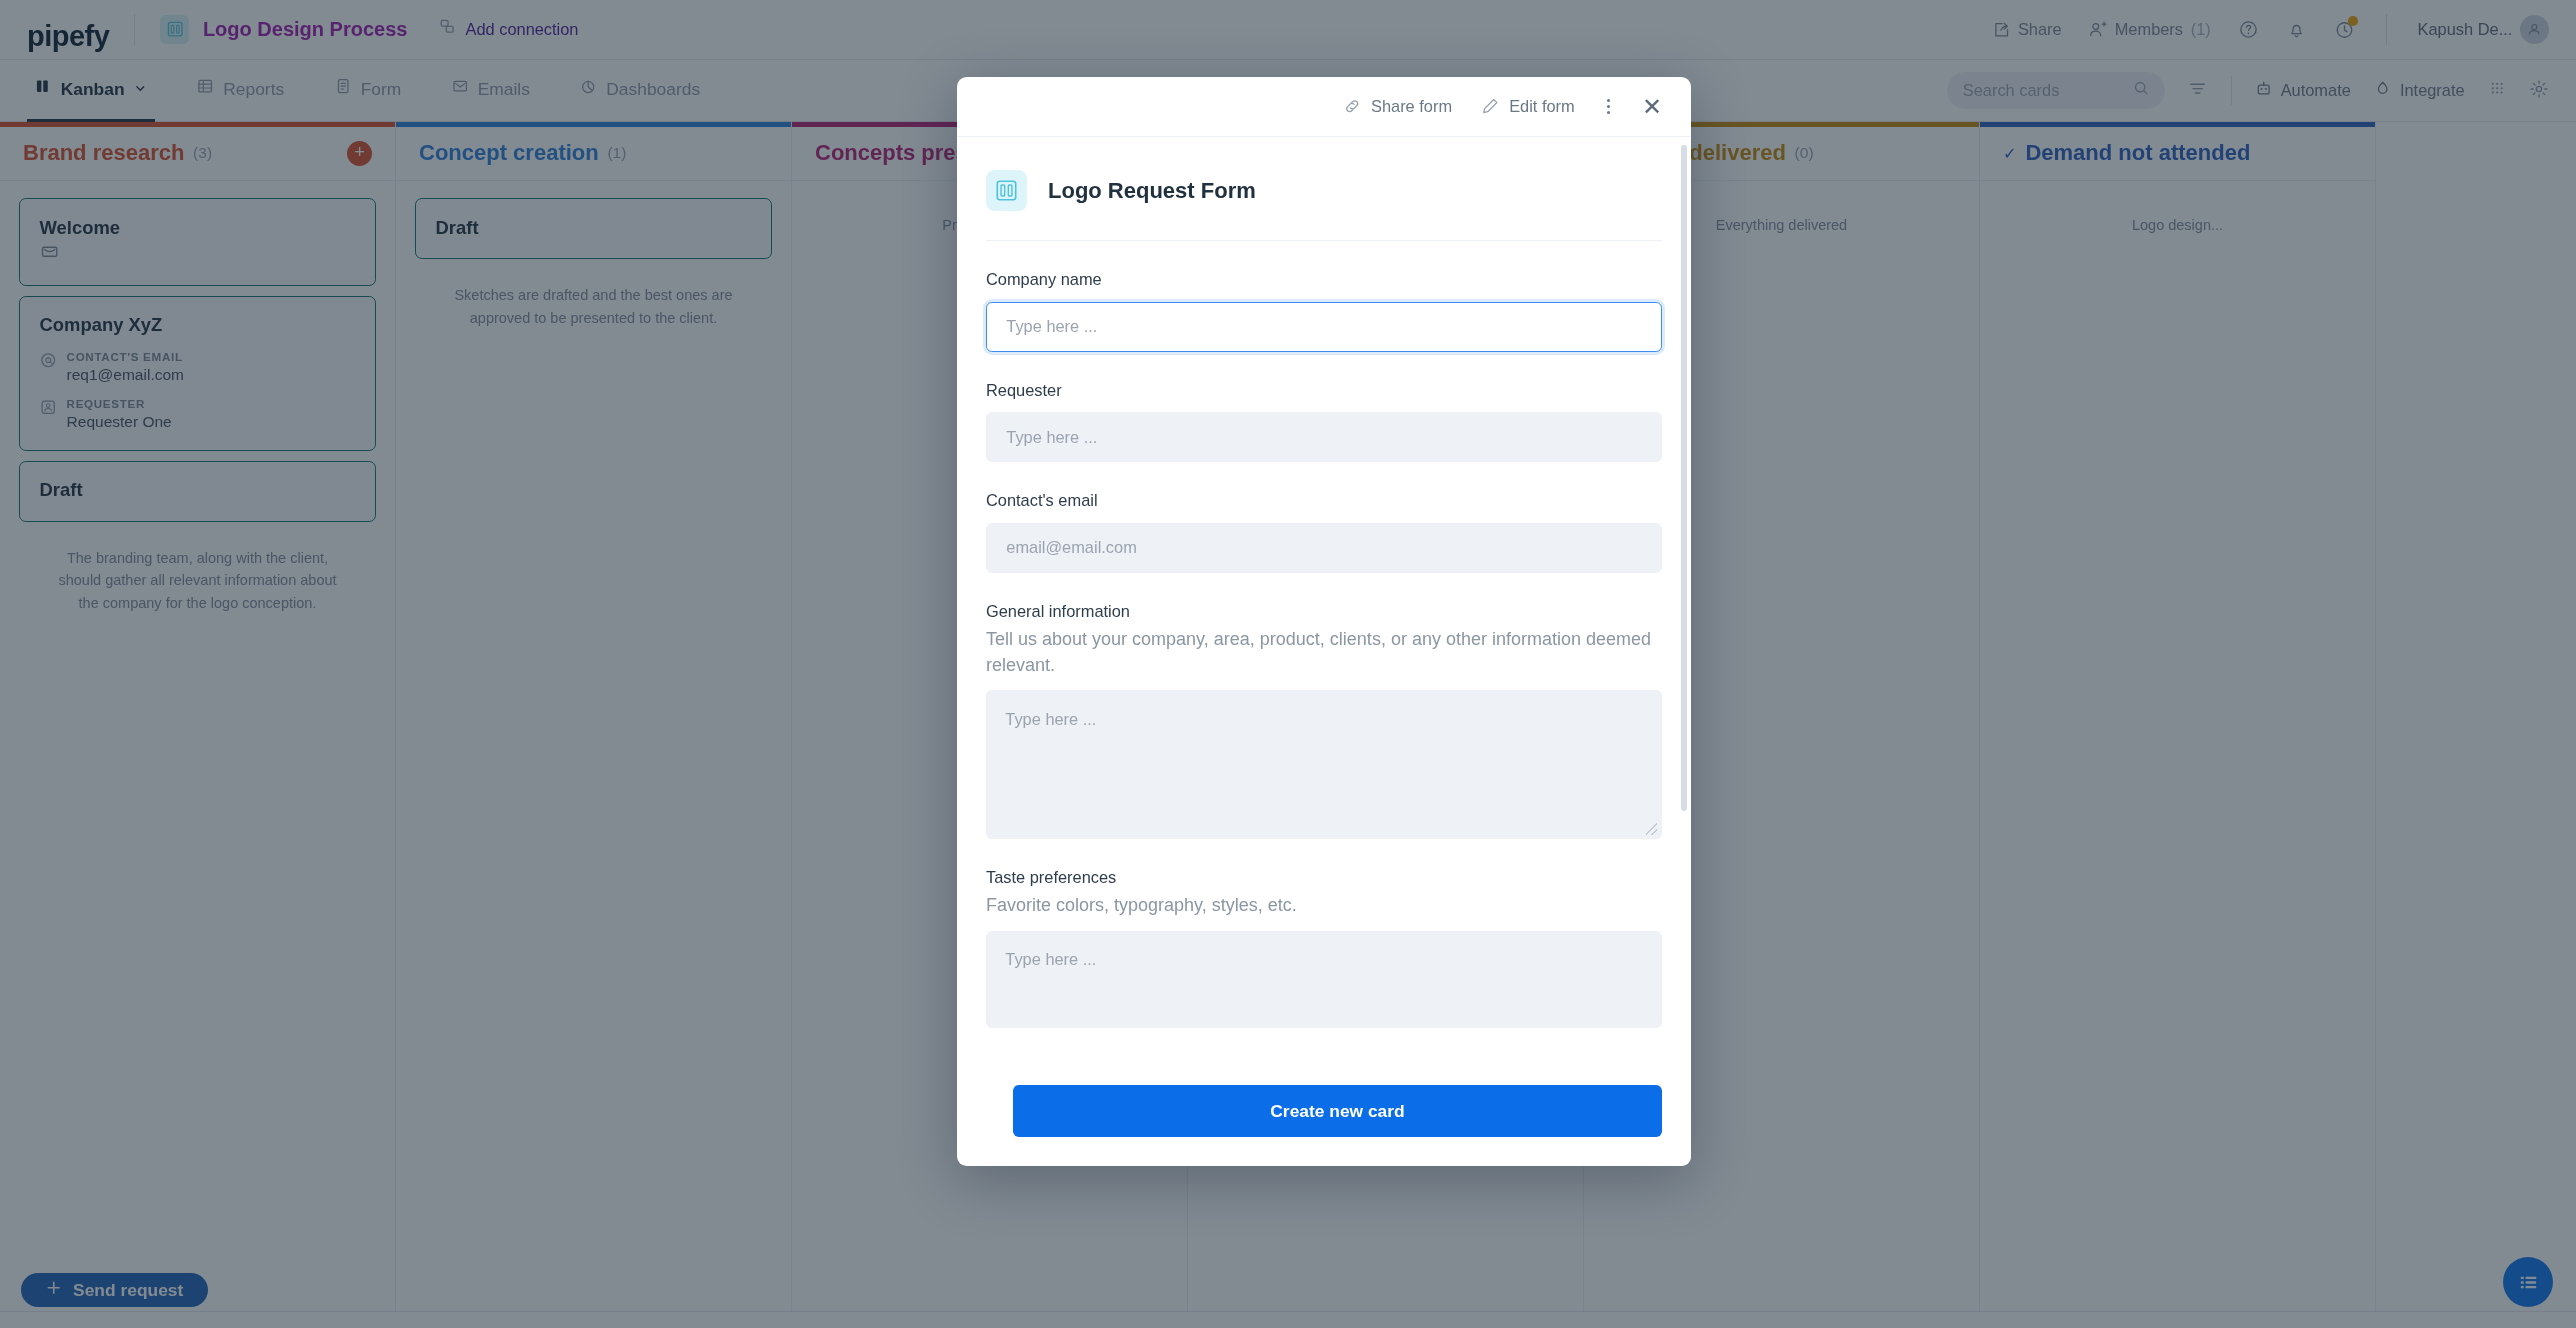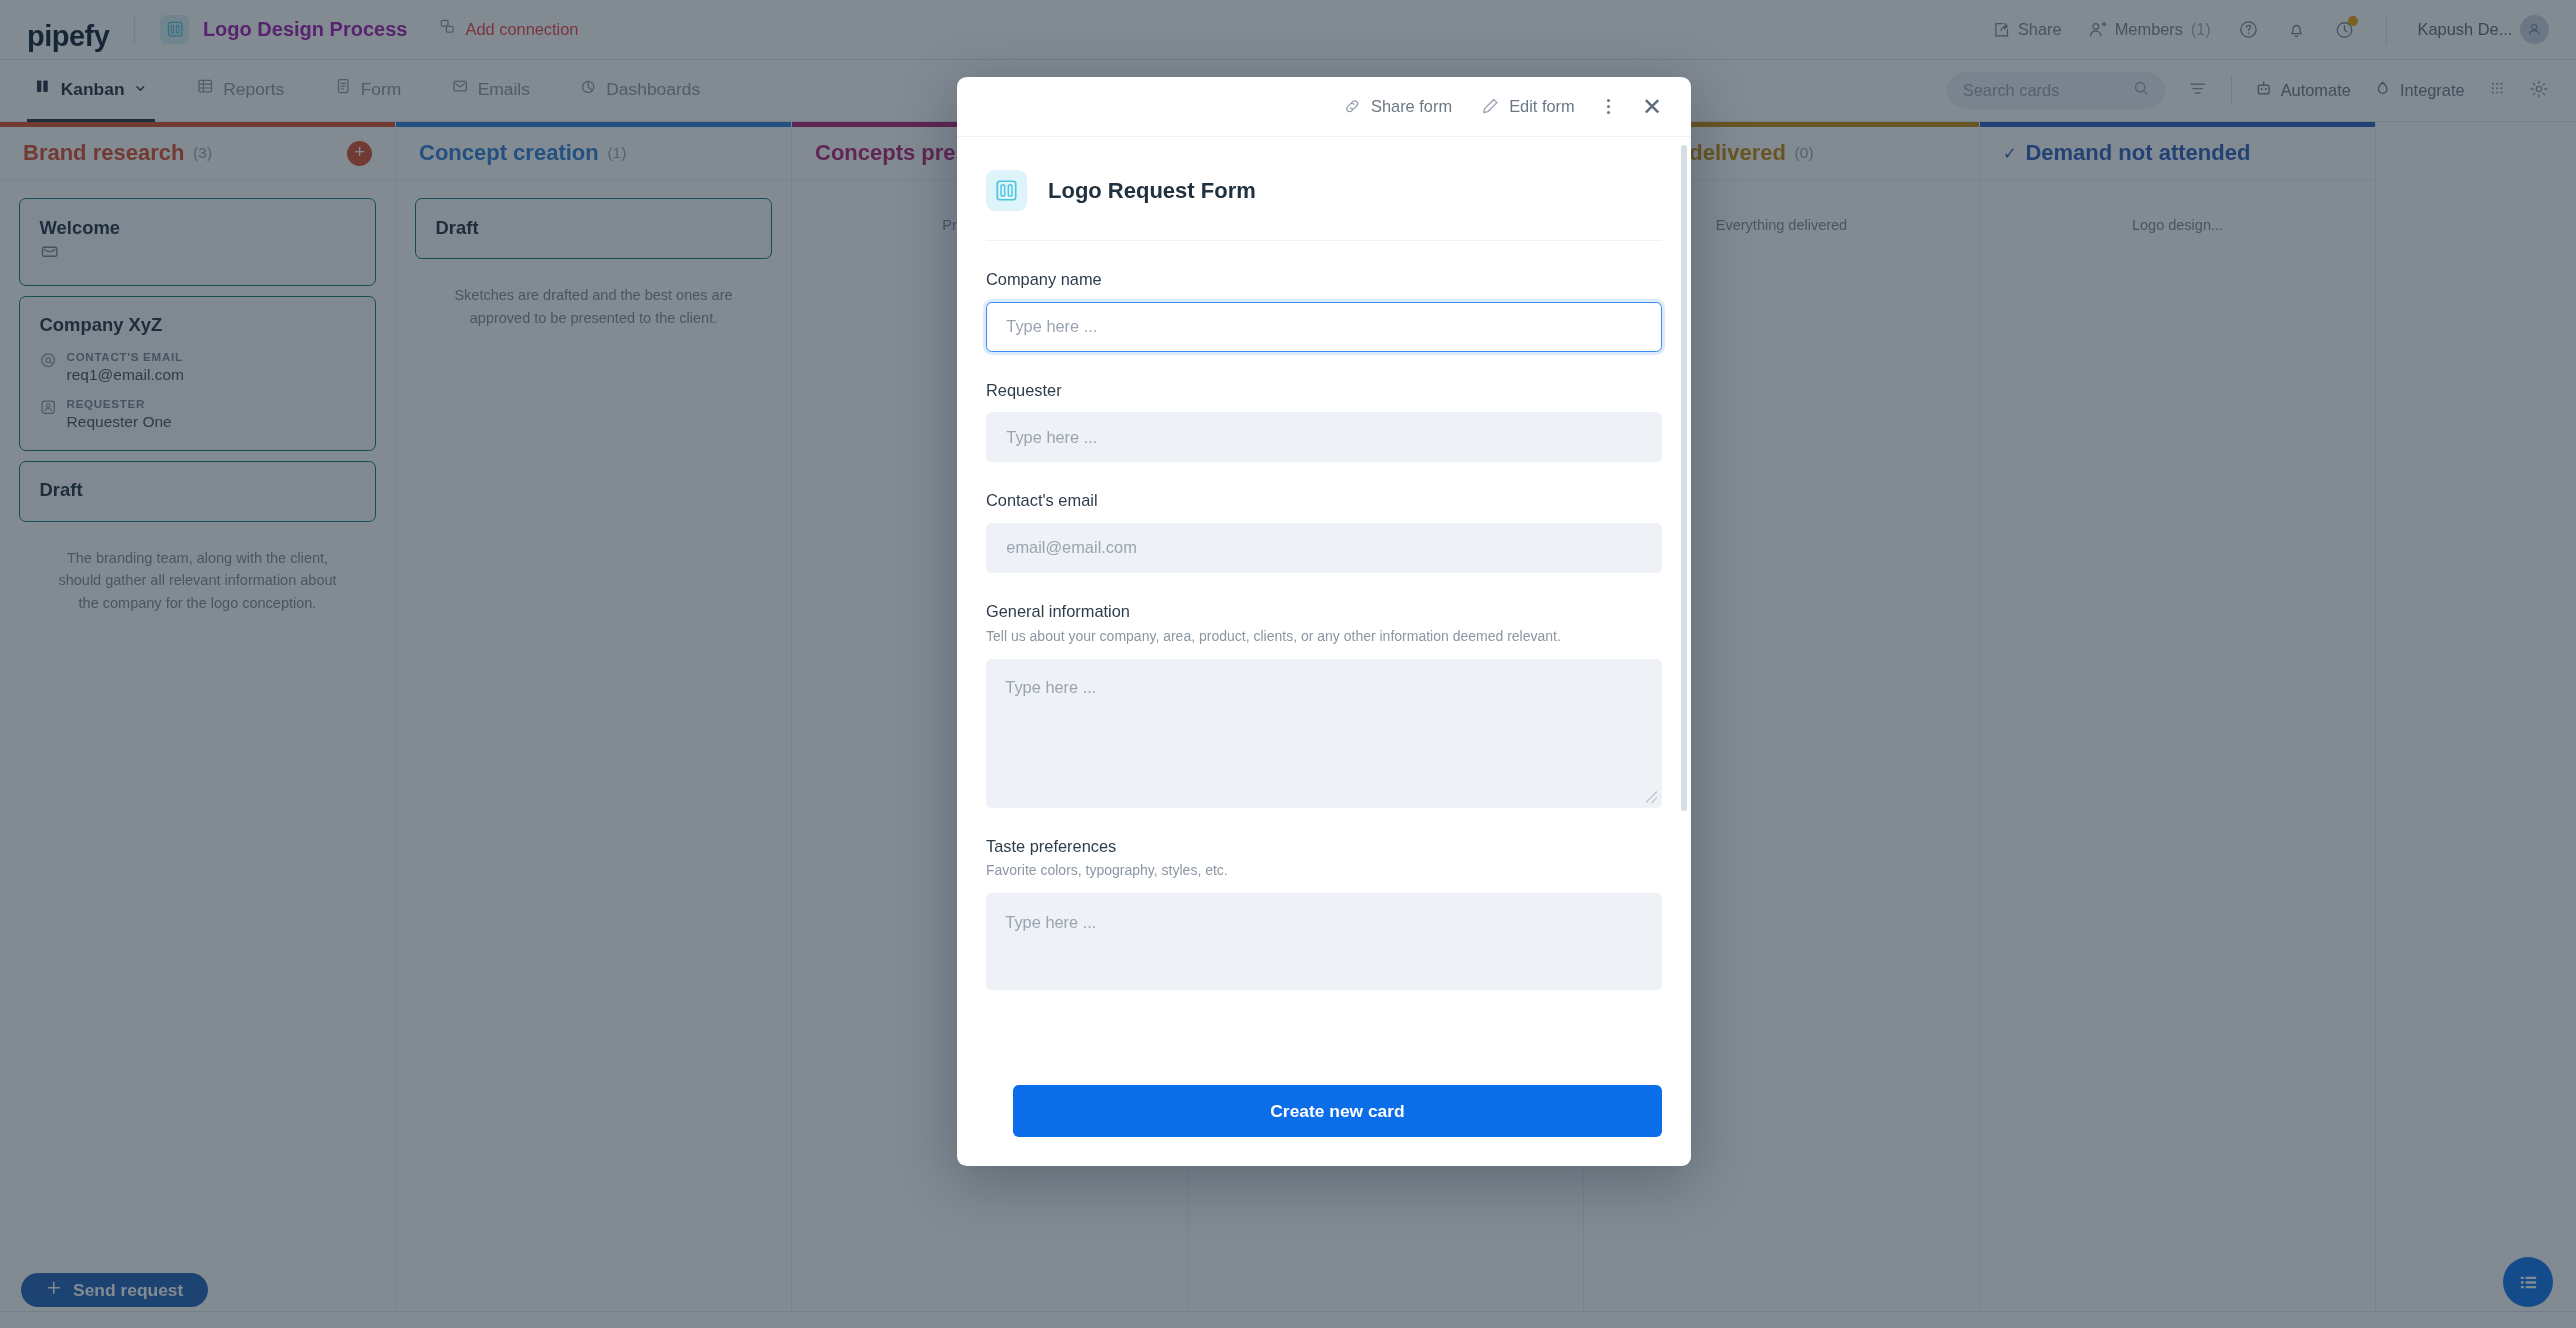--- a/index.html
+++ b/index.html
@@ -37,21 +37,21 @@
   .tb-sep { width: 1px; height: 31px; background: #dfe3e9; margin: 0 25px; }
   .pipe-icon {
     width: 29px; height: 29px; border-radius: 5.8px;
     background: #d9f3f7;
     display: flex; align-items: center; justify-content: center;
     margin-right: 13.5px;
   }
   .pipe-title { font-size: 20px; font-weight: 700; color: #a21caf; white-space: nowrap;}
   .add-conn {
     display: flex; align-items: center; gap: 8.7px;
-    margin-left: 33px; color: #ef4444; font-size: 16.4px; white-space: nowrap;
+    margin-left: 33px; color: #4c1d95; font-size: 16.4px; white-space: nowrap;
   }
   .tb-right { margin-left: auto; display: flex; align-items: center; gap: 27px; }
   .tb-item {
     display: flex; align-items: center; gap: 7.7px;
     color: #7a8794; font-size: 16.4px; white-space: nowrap;
   }
   .tb-count { color: #a8b2bd; }
   .tb-icon-btn { position: relative; display: flex; align-items: center; }
   .notif-dot {
     position: absolute; top: -2.9px; right: -2.9px;
@@ -205,21 +205,21 @@
     width: 41px; height: 41px; border-radius: 8.7px;
     background: #ddf4fa;
     display: flex; align-items: center; justify-content: center;
     flex: 0 0 41px;
   }
   .form-title { font-size: 22px; font-weight: 600; color: #22313f; }
 
   .field { padding-top: 29px; }
   .field-label { font-size: 16.4px; color: #2e3d4c; font-weight: 500; margin-bottom: 12.6px; }
   .field-help {
-    font-size: 14px; color: #8b96a3; line-height: 1.45;
+    font-size: 18px; color: #8b96a3; line-height: 1.45;
     margin-top: -7.7px; margin-bottom: 12.6px;
   }
   .input {
     width: 100%; height: 50px;
     background: #eef1f6; border: 1px solid transparent;
     border-radius: 5.8px;
     display: flex; align-items: center;
     padding: 0 19.3px;
     font-size: 16.4px; color: #9aa4b0;
   }

